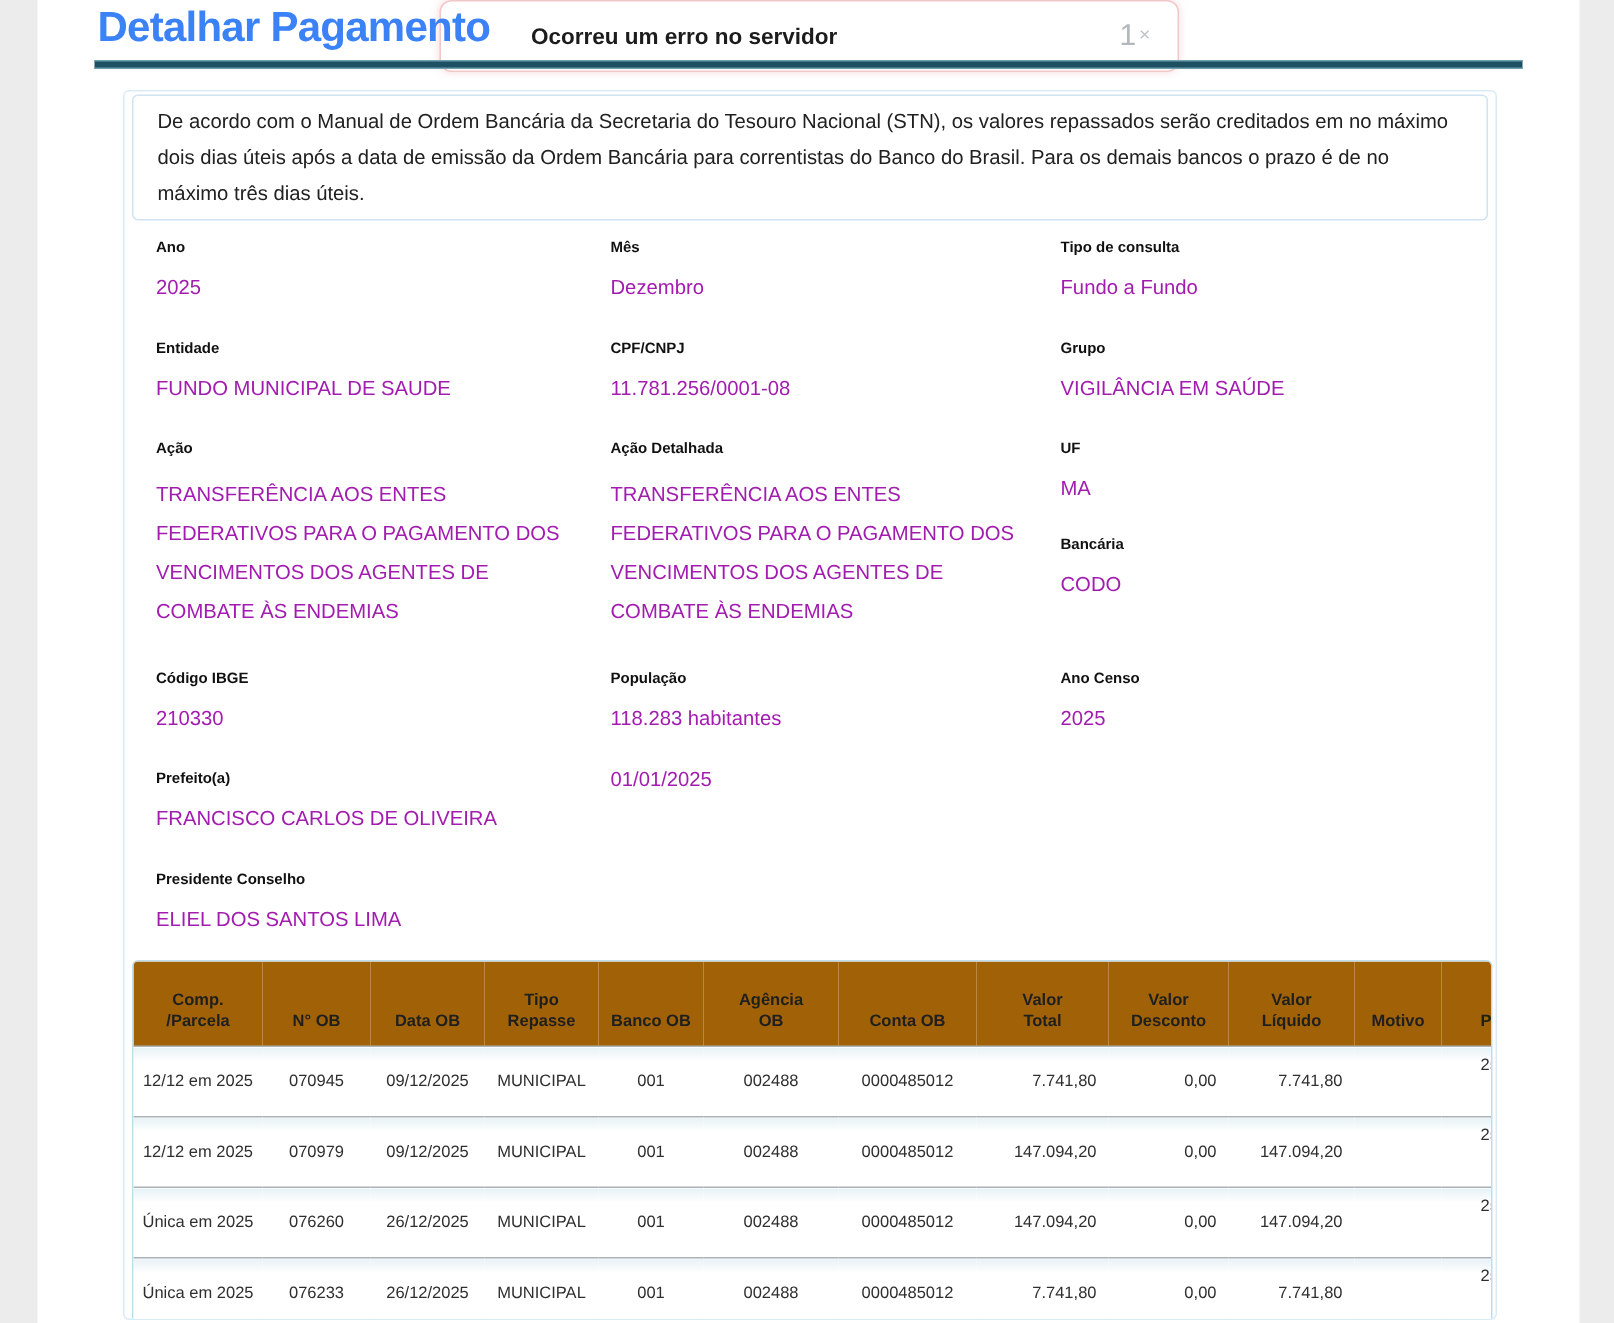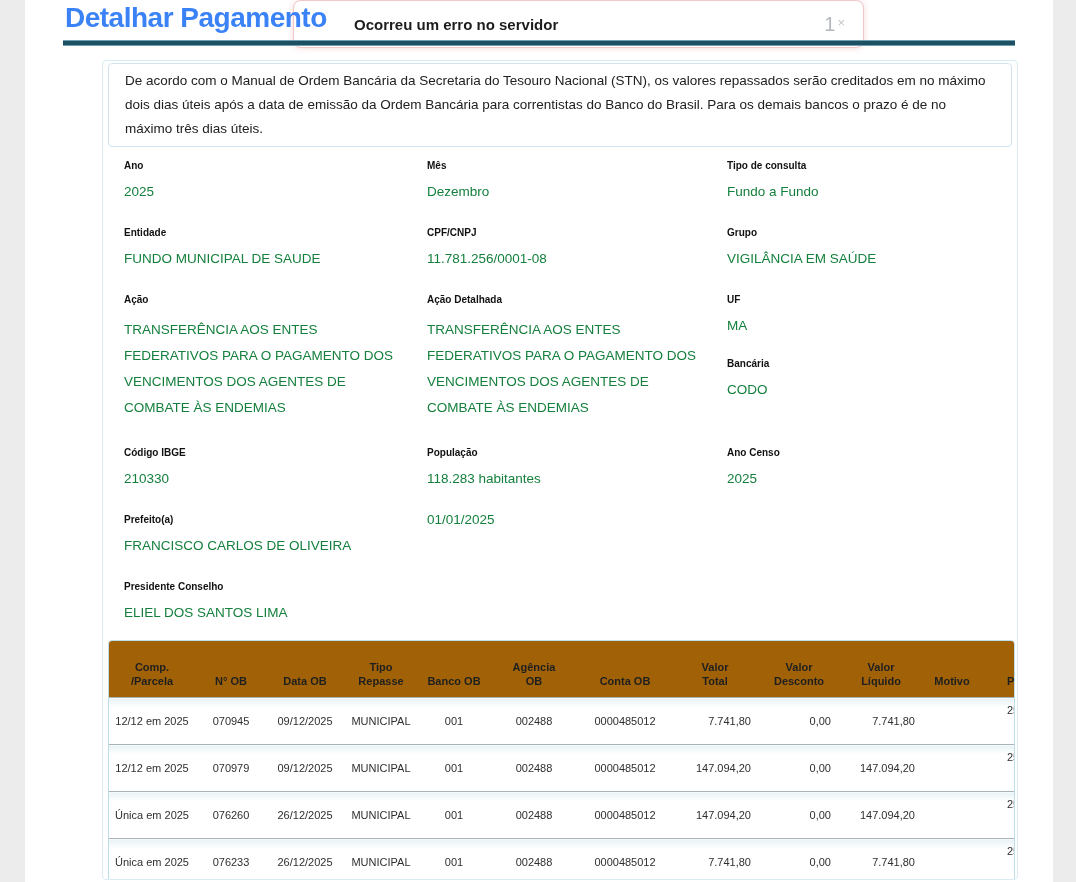--- a/index.html
+++ b/index.html
@@ -16,47 +16,47 @@
   
   .page-title{
     position:absolute;left:65px;top:2px;z-index:5;margin:0;
     font-size:28px;font-weight:700;color:#3b82f6;letter-spacing:-0.5px;
   }
   .title-divider{
     position:absolute;left:63px;top:40px;width:952px;height:4px;z-index:4;
     background:#1d5062;border-top:1px solid #6f9fae;border-bottom:1px solid #6f9fae;
   }
   .toast{
-    position:absolute;left:293px;top:0;width:571px;height:48px;z-index:3;
+    position:absolute;left:293px;top:0;width:493px;height:48px;z-index:3;
     background:#ffffff;border:1px solid #f1c7c9;border-radius:8px;
     box-shadow:0 0 6px rgba(225,150,155,0.35);
     display:flex;align-items:center;box-sizing:border-box;
     padding:0 18px 0 60px;
   }
   .toast-msg{font-size:15px;font-weight:700;color:#1c1c1c;flex:1;}
   .toast-count{font-size:20px;color:#b4b8bc;font-weight:400;margin-right:2px;}
   .toast-close{font-size:13px;color:#c0c4c8;cursor:pointer;align-self:center;margin-top:-4px;}
 
   
   .panel{
     position:absolute;left:82px;top:60px;width:916px;height:820px;z-index:1;
     border:1px solid #d9ebf4;border-radius:4px;background:#fff;
-    box-sizing:border-box;overflow:hidden;margin-left:20px;
+    box-sizing:border-box;overflow:hidden;
   }
   .notice{
     margin:2px 5px 0 5px;border:1px solid #cfe4f0;border-radius:4px;background:#fff;
     padding:5px 24px 5px 16px;box-sizing:border-box;
   }
   .notice p{margin:0;font-size:13.5px;line-height:24px;color:#212121;}
 
   
   .fields{padding:10px 14px 0 21px;}
   .field-row{display:grid;grid-template-columns:303px 300px 1fr;margin-bottom:23px;}
   .field .flabel{font-size:10px;font-weight:700;color:#111;line-height:17px;margin-bottom:9px;}
-  .field .fvalue{font-size:13.5px;color:#15803d;line-height:18px;max-width:280px;}
+  .field .fvalue{font-size:13.5px;color:#a21caf;line-height:18px;max-width:280px;}
   .field .fvalue.multi{line-height:26px;max-width:272px;}
   .stacked .field{margin-bottom:20px;}
 
   
   .table-clip{
     margin:18px 5px 0 5px;width:907px;box-sizing:border-box;
     border:1px solid #bcdde9;border-radius:4px;overflow:hidden;background:#fff;
   }
   table.pay{border-collapse:collapse;table-layout:fixed;width:992px;font-size:11px;color:#2f2f2f;}
   .pay th{

